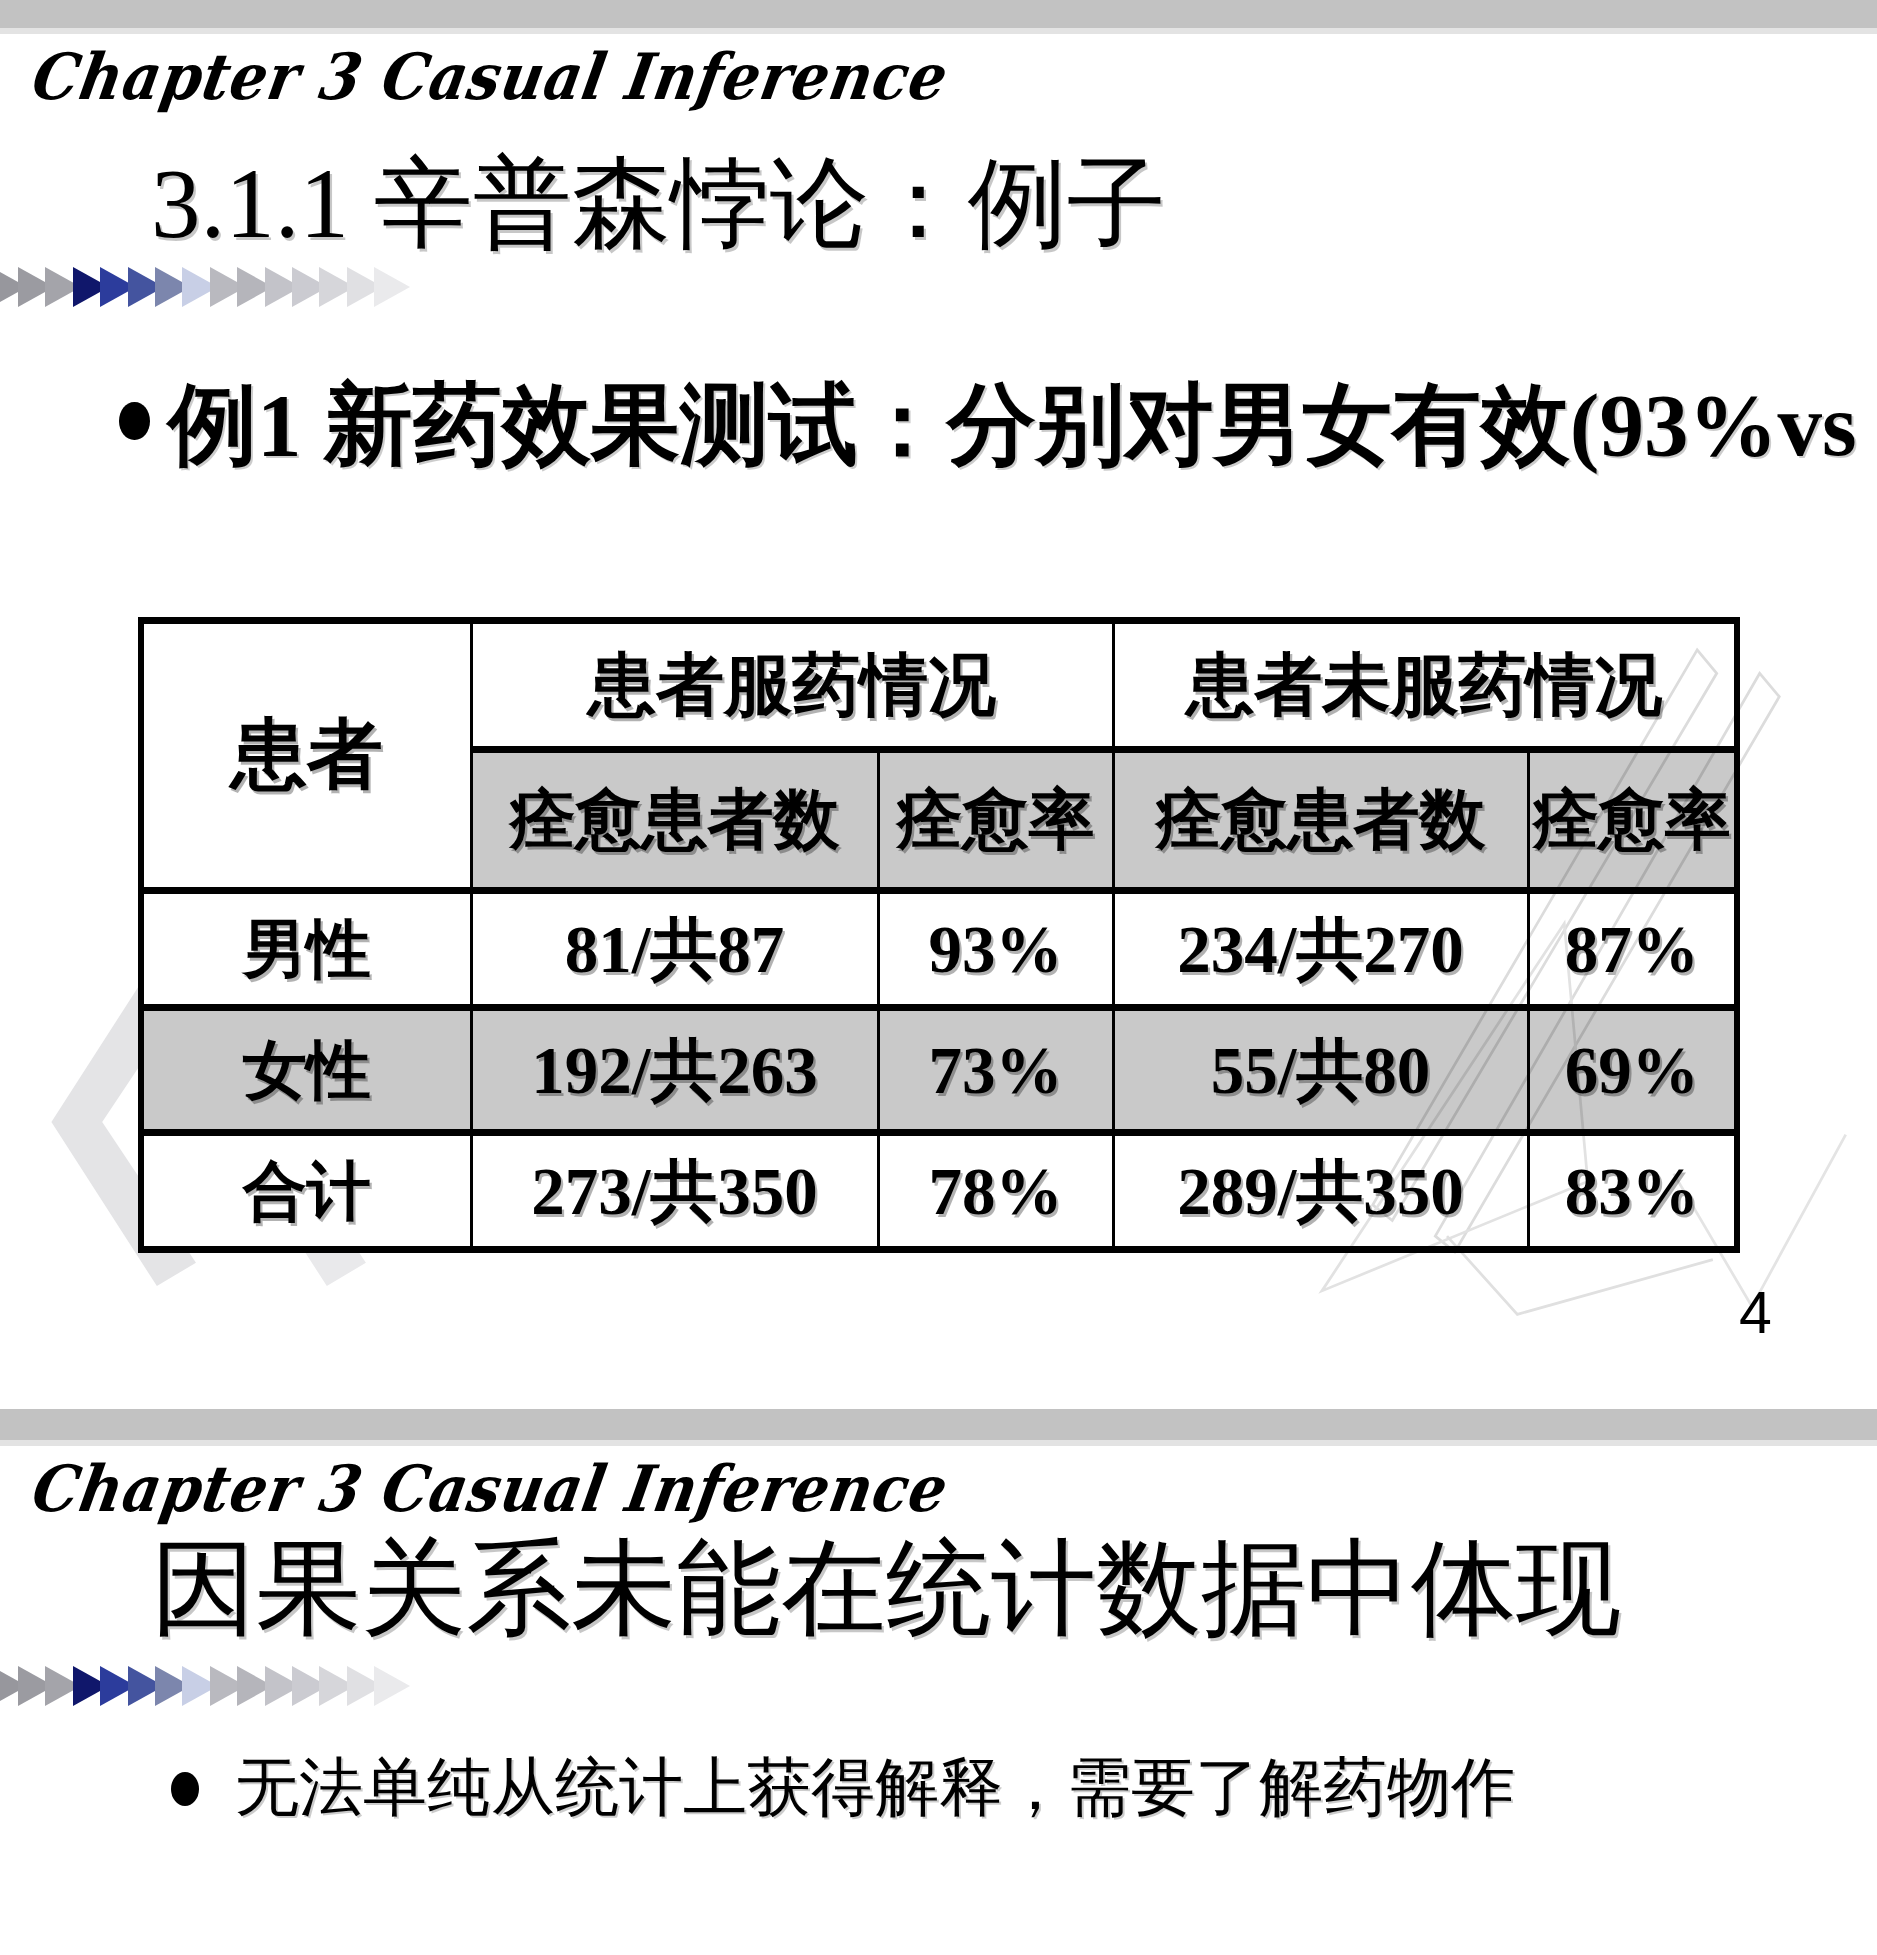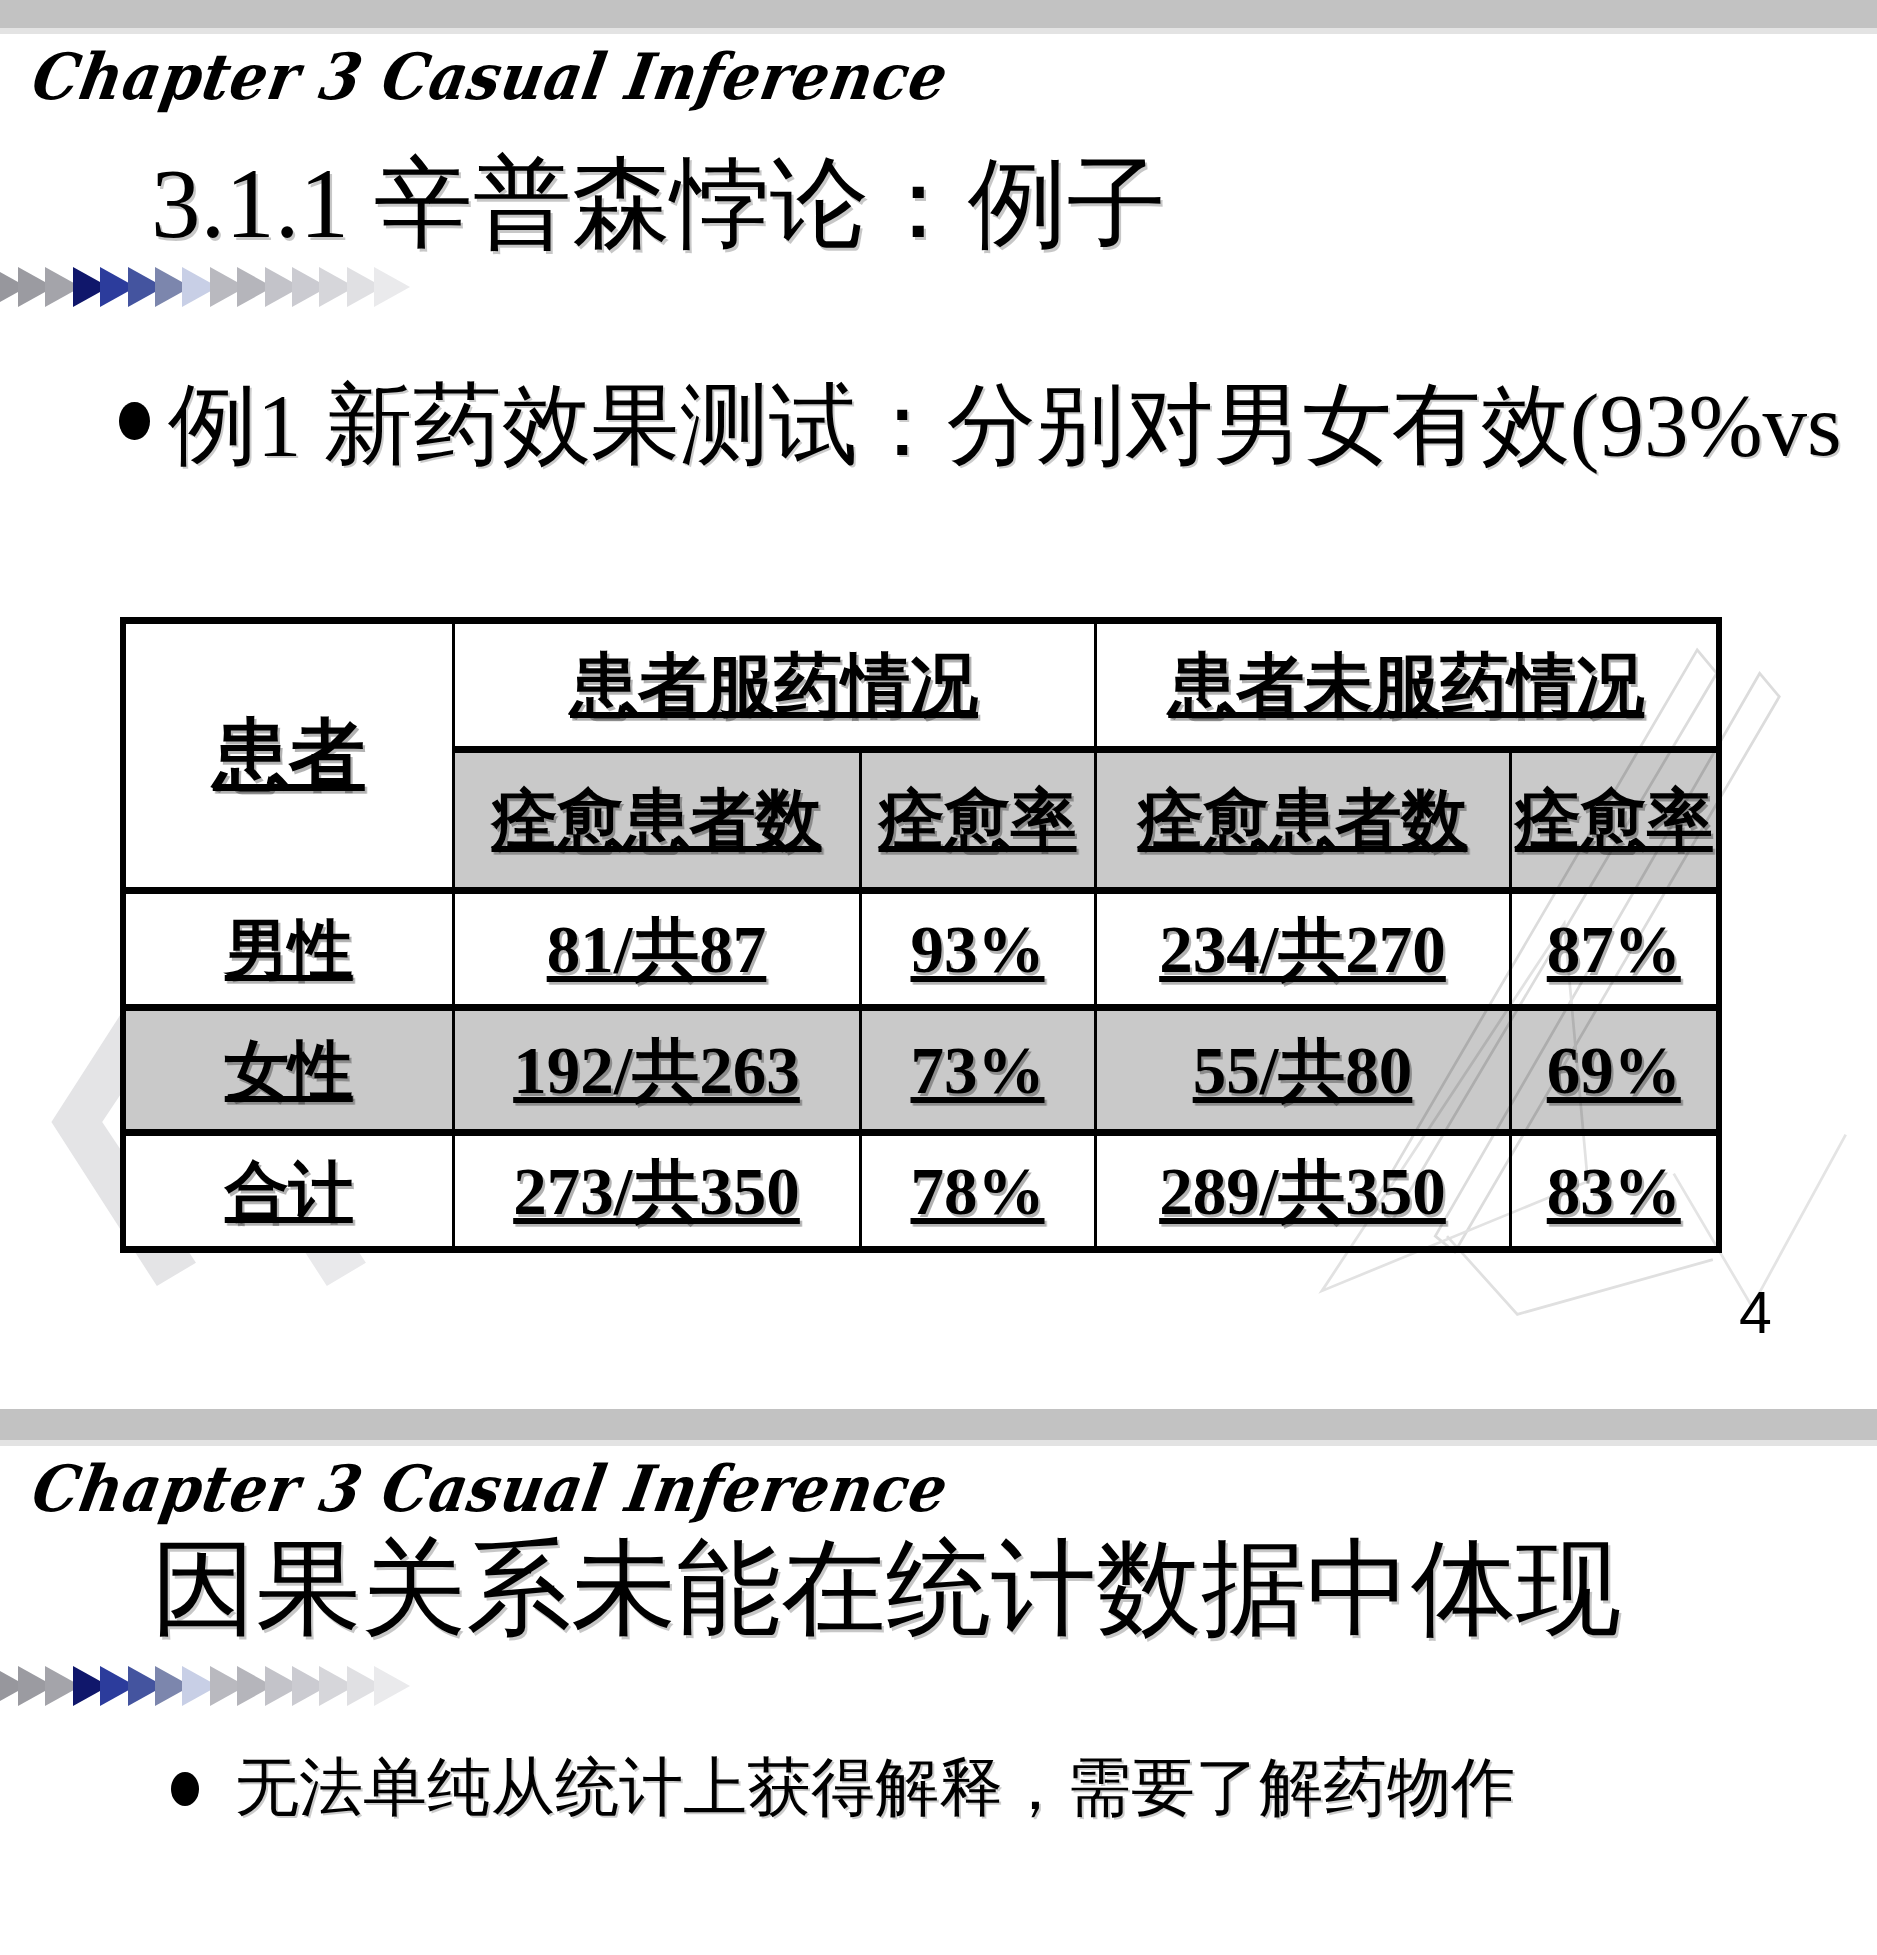--- a/index.html
+++ b/index.html
@@ -24,29 +24,29 @@
   
   .arrow-row{position:absolute;left:-9.4px;display:flex;align-items:center;height:41px;}
   #arrows1{top:266px;}
   #arrows2{top:1665px;}
   .tri{width:0;height:0;border-top:20.3px solid transparent;border-bottom:20.3px solid transparent;
        border-left:36px solid #999;margin-right:-8.6px;}
 
   
   .dot{position:absolute;background:#000;border-radius:50%;}
   .bullet-lines{position:absolute;white-space:nowrap;text-shadow:2px 2.3px 0 rgba(0,0,0,0.2);}
-  #s1-bullet{left:168px;top:372px;font-size:89px;line-height:106px;}
+  #s1-bullet{left:168px;top:372px;font-size:89px;line-height:106px;font-weight:bold;}
   .s2-b{left:235px;font-size:64px;line-height:91px;}
   #s2-b1{top:1742px;}
 
   
-  .ptable{position:absolute;left:120px;top:617px;border-collapse:collapse;table-layout:fixed;
+  .ptable{position:absolute;left:138px;top:617px;border-collapse:collapse;table-layout:fixed;
           background:#fff;border:6.3px solid #000;z-index:2;
           font-weight:700;text-align:center;vertical-align:middle;
-          text-shadow:2.3px 2.7px 0 rgba(0,0,0,0.3);text-decoration:underline;}
+          text-shadow:2.3px 2.7px 0 rgba(0,0,0,0.3);}
   .ptable th,.ptable td{border-left:3.1px solid #000;border-right:3.1px solid #000;
           border-top:7.8px solid #000;border-bottom:7.8px solid #000;
           text-align:center;vertical-align:middle;background:#fff;padding:0;font-weight:700;}
   .ptable .gh{font-size:68px;}
   .ptable .corner{font-size:76px;}
   .ptable .sh{font-size:66px;}
   .ptable .rl{font-size:64px;}
   .ptable .dc{font-size:67px;}
   .ptable .shade{background:#c9c9c9;}
 

